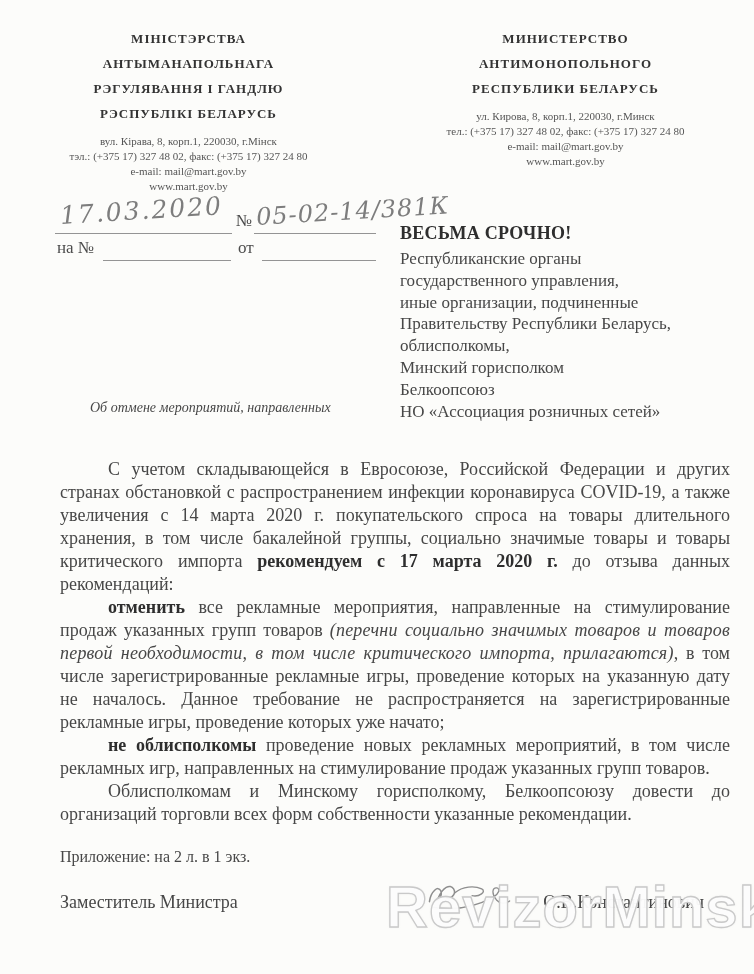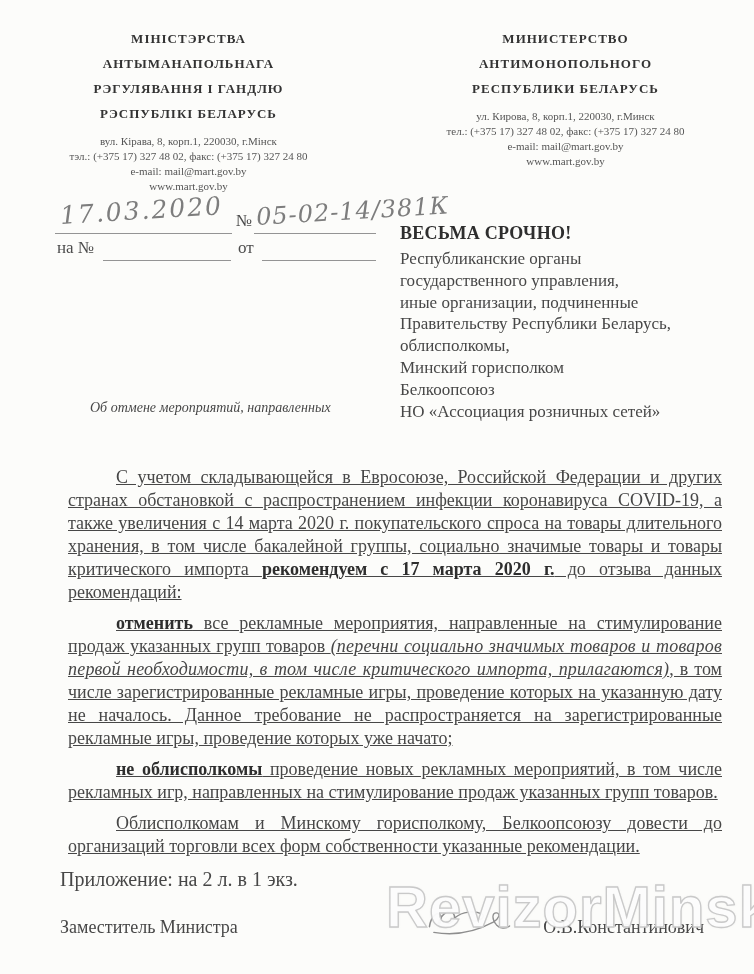--- a/index.html
+++ b/index.html
@@ -40,24 +40,24 @@
   .recipient-block{position:absolute;left:400px;top:211px;width:348px;}
   .urgency{font-weight:bold;font-size:18px;color:var(--ink-strong);letter-spacing:0.3px;margin-bottom:4px;margin-top:12px;}
   .recipients div{font-size:17px;line-height:21.8px;white-space:nowrap;}
 
   
   .subject{position:absolute;left:90px;top:396px;}
   .subject div{font-size:14px;line-height:23px;white-space:nowrap;font-style:italic;}
 
   
   .letter-main{position:absolute;left:60px;right:24px;top:458px;}
-  .body-text p{margin:8px;font-size:18px;line-height:23px;text-align:justify;text-indent:48px;text-decoration:underline;}
+  .body-text p{margin:0;font-size:18px;line-height:23px;text-align:justify;text-indent:48px;}
   .body-text b{color:var(--ink-strong);}
   .body-text i{letter-spacing:0.2px;}
-  .attachment{margin-top:10px;font-size:20px;}
+  .attachment{margin-top:22px;font-size:16px;}
   .signoff{margin-top:9px;display:flex;align-items:flex-end;}
   .position{font-size:18px;white-space:nowrap;}
   .sig-wrap{margin-left:auto;display:flex;align-items:flex-end;}
   .signature{width:92px;height:38px;margin-right:30px;transform:rotate(-4deg);}
   .signer{font-size:18px;white-space:nowrap;padding-right:26px;}
 
   
   .watermark{position:absolute;left:386px;top:878px;z-index:5;
              font-family:"Liberation Sans","DejaVu Sans",sans-serif;font-weight:700;font-size:58px;line-height:1;
              color:var(--watermark-fill);-webkit-text-stroke:1.3px var(--watermark-edge);

